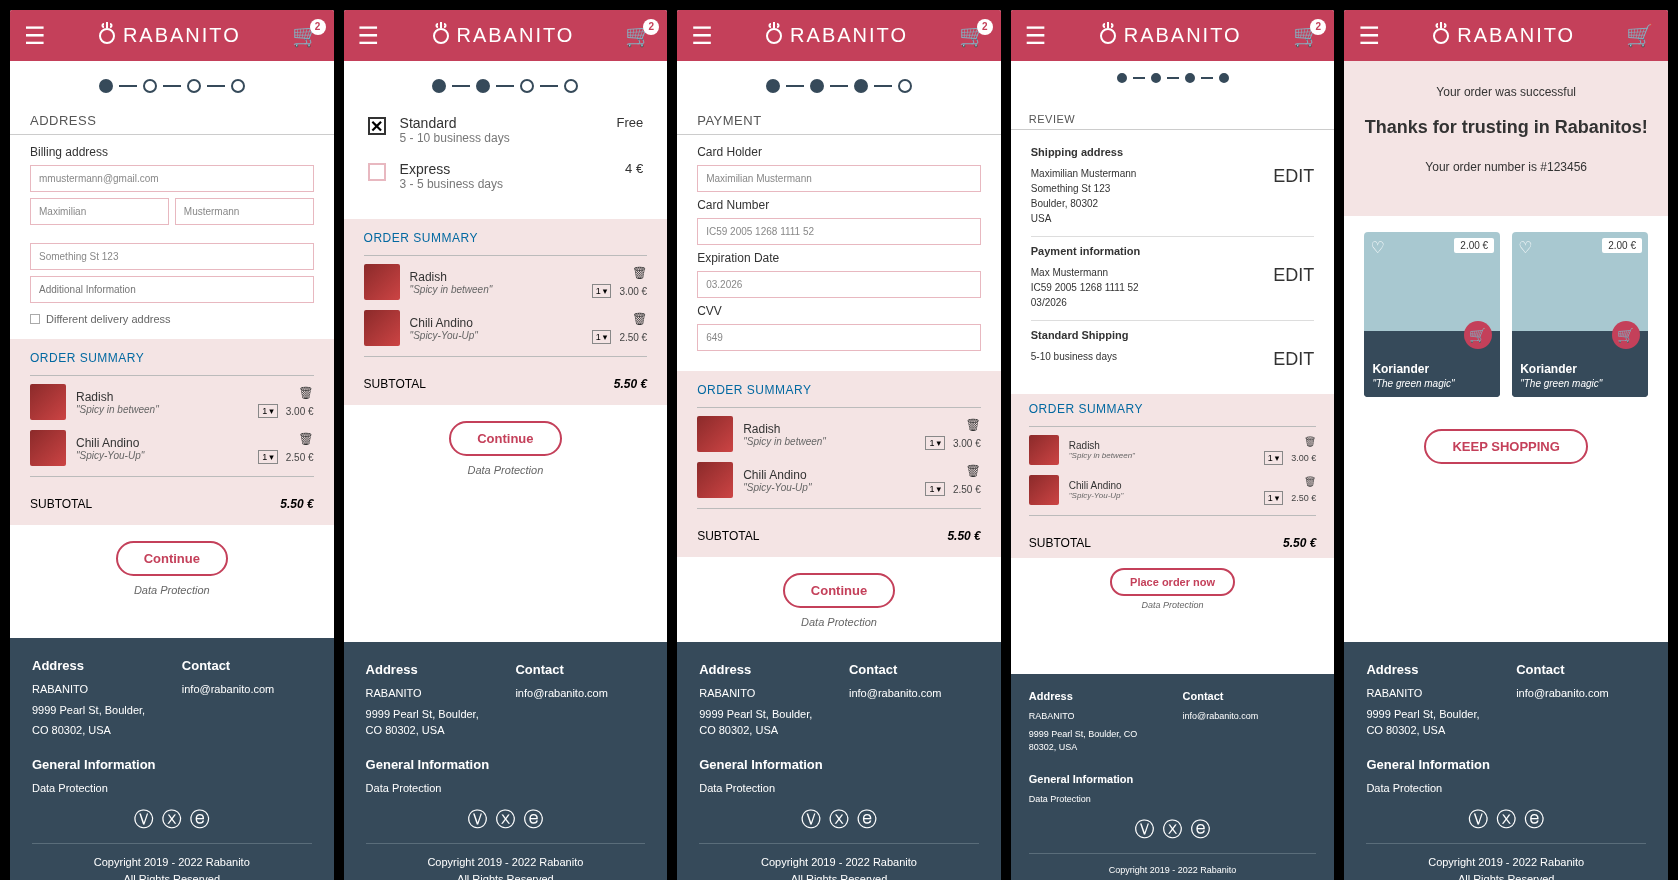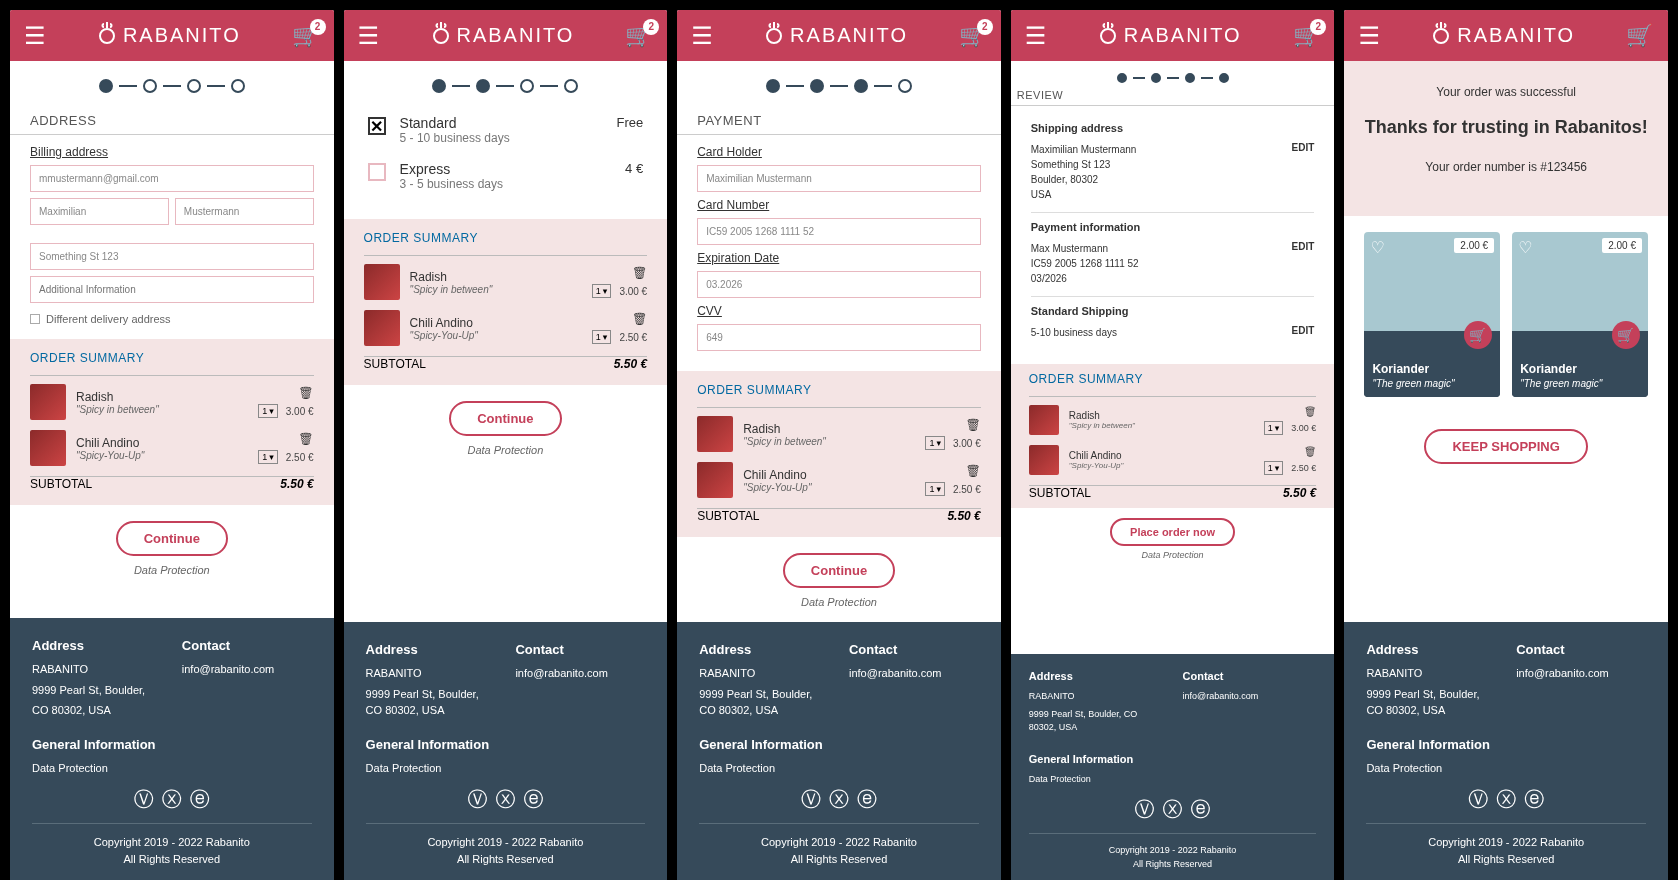--- a/index.html
+++ b/index.html
@@ -10,39 +10,39 @@
   .logo { flex: 1; text-align: center; font-size: 20px; letter-spacing: 2px; font-weight: 300; display: flex; align-items: center; justify-content: center; gap: 6px; }
   .logo-icon svg { width: 20px; height: 26px; }
   .cart-icon { position: relative; font-size: 22px; cursor: pointer; }
   .cart-badge { position: absolute; top: -4px; right: -6px; background: #fff; color: #c4405a; border-radius: 50%; width: 16px; height: 16px; font-size: 10px; display: flex; align-items: center; justify-content: center; font-weight: bold; }
   .stepper { display: flex; align-items: center; justify-content: center; padding: 18px 0 14px; gap: 6px; }
   .step { width: 14px; height: 14px; border-radius: 50%; border: 2px solid #364a5a; }
   .step.filled { background: #364a5a; }
   .step-line { width: 18px; height: 2px; background: #364a5a; }
   .section-title { font-size: 13px; color: #555; padding: 6px 20px; border-bottom: 1px solid #ccc; margin-bottom: 10px; letter-spacing: 0.5px; }
   .form-area { padding: 0 20px 14px; }
-  .sub-label { font-size: 12px; color: #333; margin-bottom: 6px; text-decoration: underline; }
+  .sub-label { font-size: 12px; color: #333; margin-bottom: 6px; }
   .input { width: 100%; border: 1px solid #e8b8c0; padding: 7px 8px; font-size: 10px; color: #888; margin-bottom: 6px; background: #fff; }
   .row2 { display: flex; gap: 6px; }
   .row2 .input { flex: 1; }
   .checkbox-row { display: flex; align-items: center; gap: 6px; font-size: 11px; color: #666; margin-top: 4px; }
   .checkbox { width: 10px; height: 10px; border: 1px solid #aaa; }
   .summary-block { background: #f4e4e4; padding: 12px 20px 14px; }
   .summary-title { font-size: 12px; color: #0369a1; border-bottom: 1px solid #bbb; padding-bottom: 10px; margin-bottom: 8px; letter-spacing: 0.5px; }
   .cart-item { display: flex; align-items: center; gap: 10px; margin-bottom: 10px; }
   .cart-thumb { width: 36px; height: 36px; background: linear-gradient(135deg,#8b2a2a,#c44); border-radius: 2px; flex-shrink: 0; }
   .cart-info { flex: 1; }
   .cart-name { font-size: 12px; font-weight: normal; color: #333; }
   .cart-tag { font-size: 10px; font-style: italic; color: #666; }
   .cart-right { text-align: right; }
   .trash { font-size: 12px; color: #333; margin-bottom: 4px; cursor: pointer; }
   .qty-price { display: flex; align-items: center; justify-content: flex-end; gap: 8px; }
   .qty { border: 1px solid #888; font-size: 9px; padding: 1px 3px; display: flex; align-items: center; gap: 2px; }
   .price { font-size: 10px; color: #444; }
-  .subtotal-row { display: flex; justify-content: space-between; border-top: 1px solid #bbb; padding-top: 0; margin-top: 4px; font-size: 12px; }
+  .subtotal-row { display: flex; justify-content: space-between; border-top: 1px solid #bbb; padding-top: 20px; margin-top: 4px; font-size: 12px; }
   .subtotal-val { font-style: italic; font-weight: bold; }
   .btn { border: 2px solid #c4405a; color: #c4405a; background: #fff; border-radius: 20px; padding: 8px 26px; font-size: 13px; font-weight: bold; cursor: pointer; display: block; margin: 16px auto 8px; }
   .link-small { text-align: center; font-size: 11px; font-style: italic; color: #666; margin-bottom: 14px; cursor: pointer; }
   .footer { background: #364a5a; color: #fff; padding: 20px 22px 16px; margin-top: auto; font-size: 12px; }
   .footer-cols { display: flex; gap: 20px; margin-bottom: 14px; }
   .footer-col { flex: 1; }
   .footer-h { font-weight: bold; margin-bottom: 8px; font-size: 13px; }
   .footer-p { font-size: 11px; line-height: 1.5; margin-bottom: 4px; }
   .socials { text-align: center; font-size: 20px; margin: 10px 0; }
   .socials span { margin: 0 4px; cursor: pointer; }
@@ -50,33 +50,33 @@
   .ship-option { display: flex; align-items: flex-start; padding: 8px 24px; gap: 14px; }
   .ship-check { width: 18px; height: 18px; border: 2px solid #333; display: flex; align-items: center; justify-content: center; font-weight: bold; margin-top: 2px; }
   .ship-info { flex: 1; }
   .ship-name { font-size: 14px; color: #333; }
   .ship-days { font-size: 12px; color: #777; margin-top: 0; }
   .ship-price { font-size: 13px; color: #333; }
   .review-block { padding: 10px 24px; }
   .review-h { font-size: 13px; font-weight: bold; color: #333; margin-bottom: 12px; }
   .review-row { display: flex; justify-content: space-between; align-items: flex-start; font-size: 12px; color: #333; border-bottom: 1px solid #ddd; padding-bottom: 16px; margin-bottom: 12px; }
   .review-text div { line-height: 1.5; }
-  .edit-link { font-weight: bold; font-size: 10px; cursor: pointer; }
+  .edit-link { font-weight: normal; font-size: 18px; cursor: pointer; }
   .success-block { background: #f4e4e4; padding: 24px 20px; text-align: center; }
   .success-msg { font-size: 12px; color: #333; margin-bottom: 18px; }
   .thanks { font-size: 18px; font-weight: bold; color: #333; margin-bottom: 22px; }
   .products { display: flex; gap: 12px; padding: 16px 20px; }
   .product-card { flex: 1; background: linear-gradient(#a8c8d0 60%, #364a5a 60%); border-radius: 4px; position: relative; height: 165px; overflow: hidden; }
   .heart { position: absolute; top: 6px; left: 6px; color: #fff; font-size: 16px; }
   .price-tag { position: absolute; top: 6px; right: 6px; background: #fff; color: #333; font-size: 10px; padding: 2px 6px; border-radius: 2px; }
   .add-btn { position: absolute; right: 8px; bottom: 48px; width: 28px; height: 28px; background: #c4405a; border-radius: 50%; color: #fff; display: flex; align-items: center; justify-content: center; font-size: 14px; }
   .prod-info { position: absolute; bottom: 0; left: 0; right: 0; background: #364a5a; color: #fff; padding: 8px; }
   .prod-name { font-size: 12px; font-weight: bold; }
   .prod-tag { font-size: 10px; font-style: italic; margin-top: 2px; }
-  .sm .section-title { font-size: 11px; padding: 4px 6px; }
+  .sm .section-title { font-size: 11px; padding: 4px 18px; margin-top: 24px; }
   .sm .cart-thumb { width: 30px; height: 30px; }
   .sm .cart-name { font-size: 10px; }
   .sm .cart-tag { font-size: 8px; }
   .sm .price { font-size: 9px; }
   .sm .trash { font-size: 10px; }
   .sm .footer { padding: 16px 18px 12px; font-size: 10px; }
   .sm .footer-h { font-size: 11px; }
   .sm .footer-p { font-size: 9px; }
   .sm .copyright { font-size: 9px; }
   .sm .stepper { padding: 12px 0 2px; }

